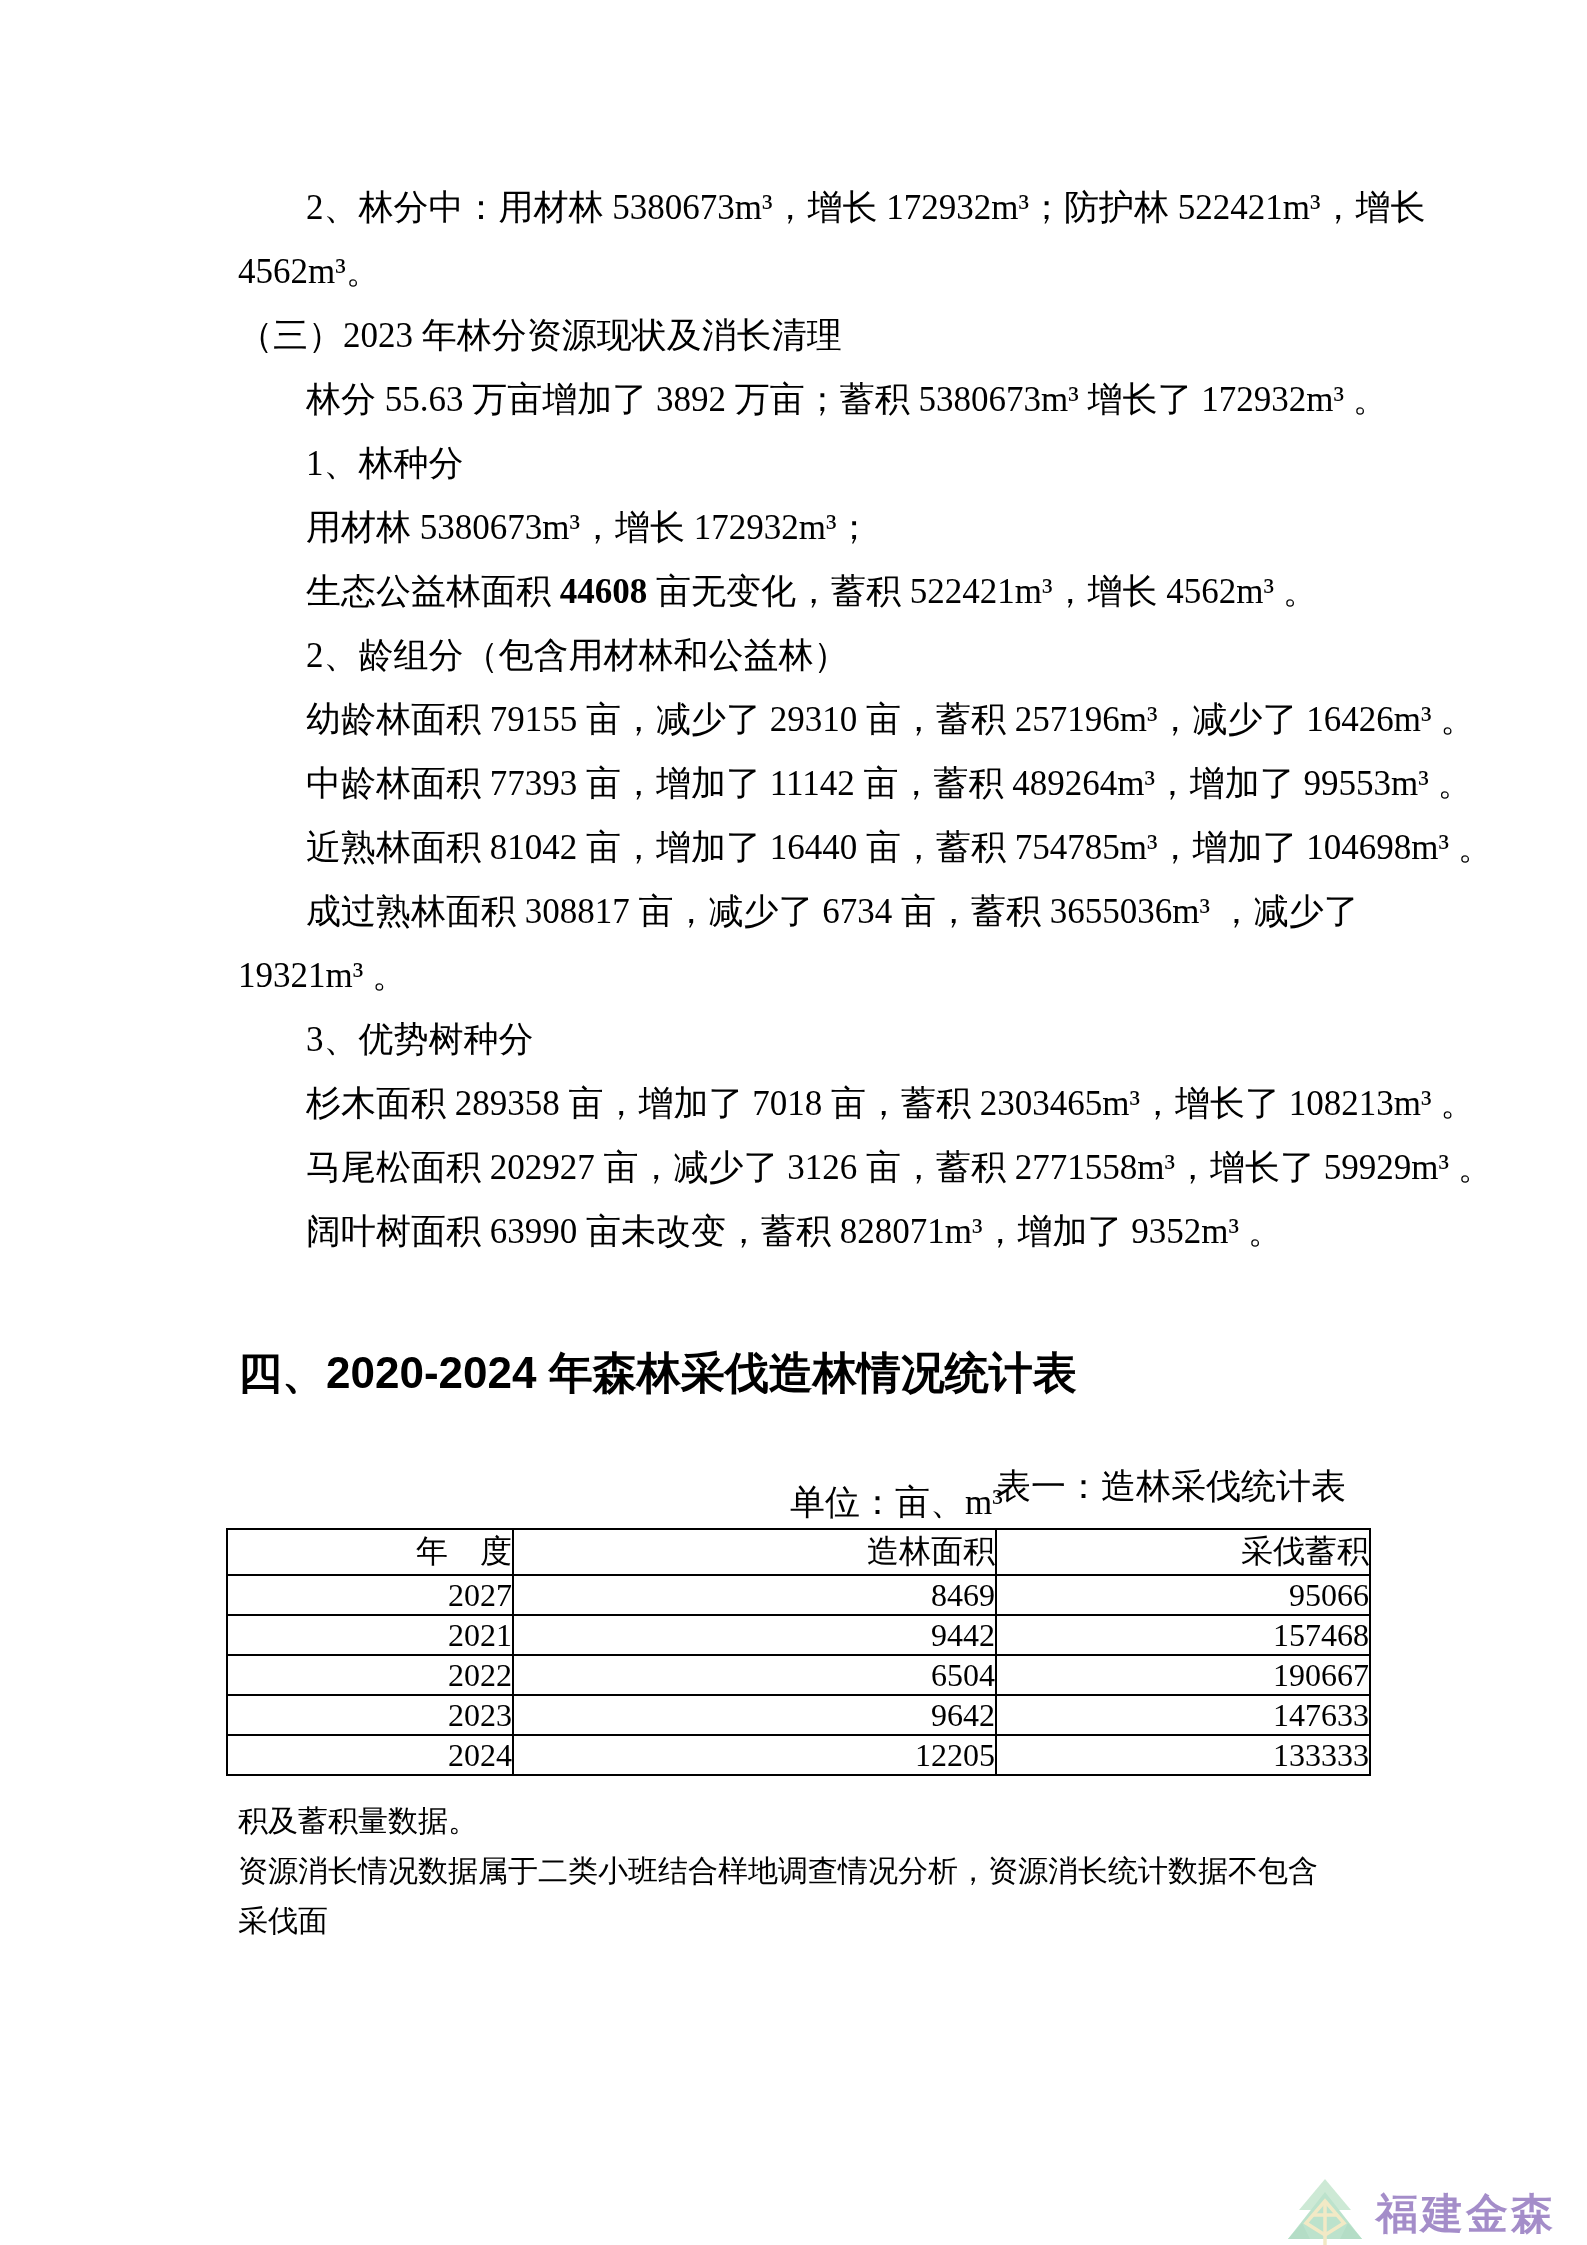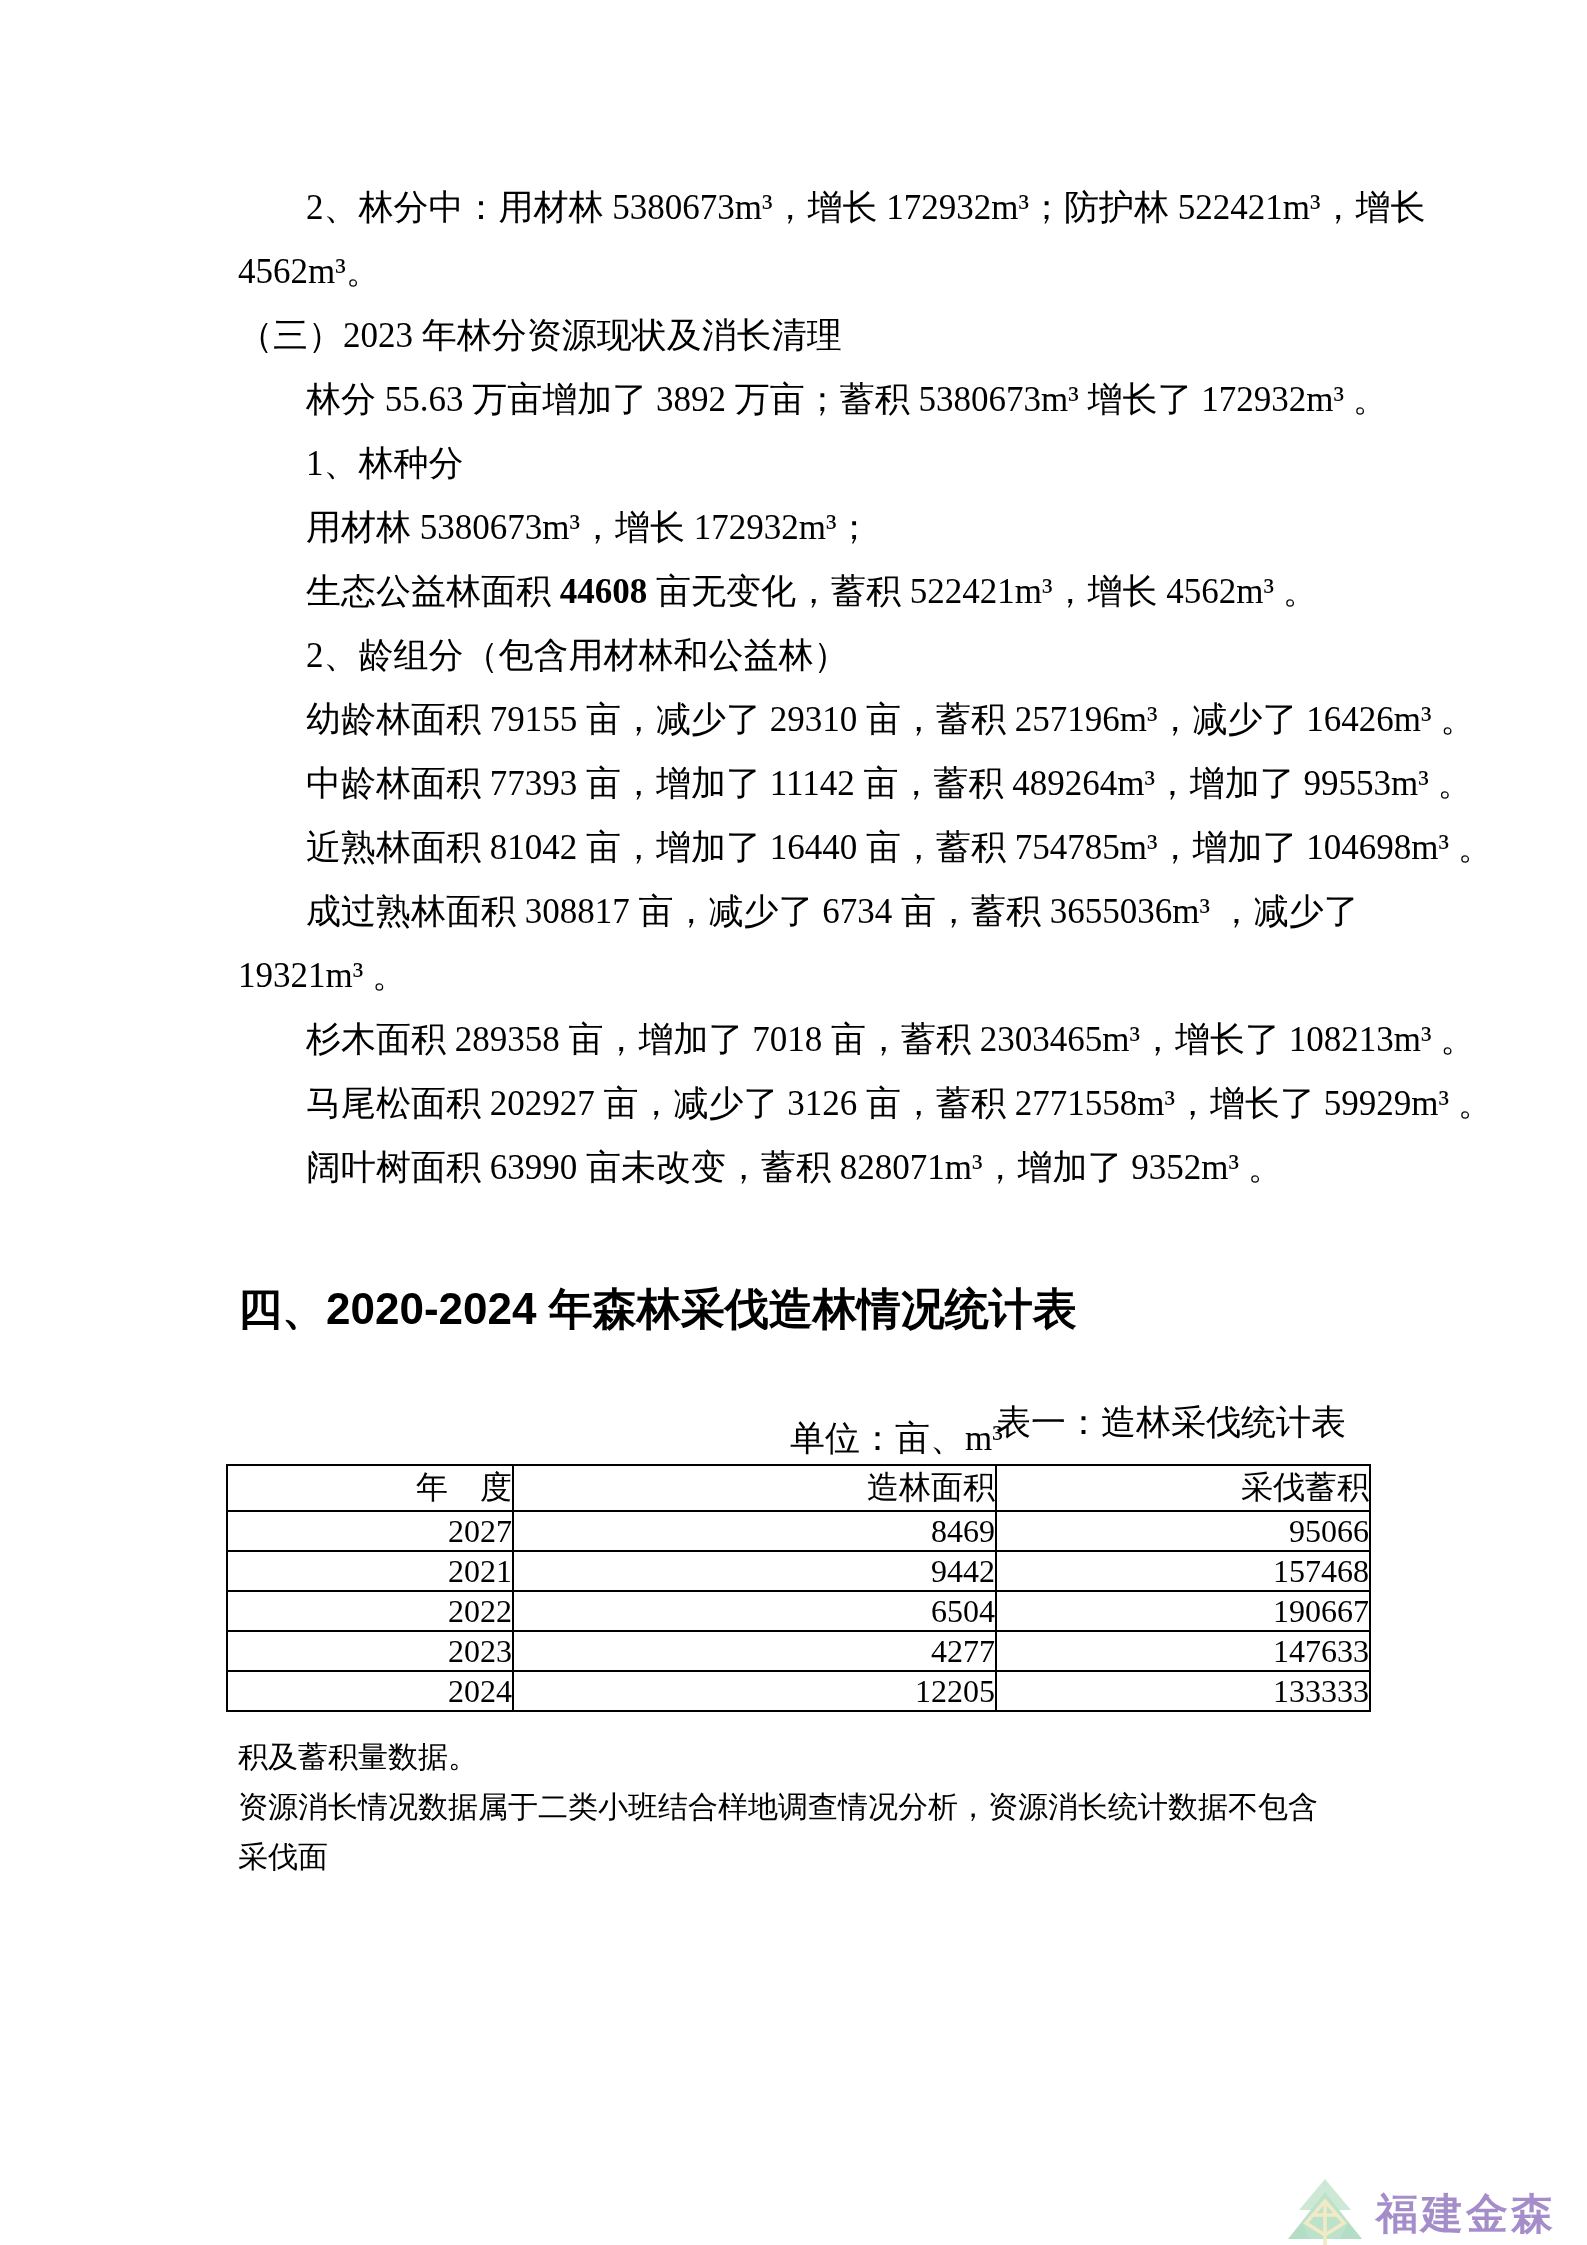--- a/index.html
+++ b/index.html
@@ -99,20 +99,21 @@
       <p class="line indent">林分 55.63 万亩增加了 3892 万亩；蓄积 5380673m³ 增长了 172932m³ 。</p>
       <p class="line indent">1、林种分</p>
       <p class="line indent">用材林 5380673m³，增长 172932m³；</p>
       <p class="line indent"><span>生态公益林面积 </span><span class="bold">44608</span><span> 亩无变化，蓄积 522421m³，增长 4562m³ 。</span></p>
       <p class="line indent">2、龄组分（包含用材林和公益林）</p>
       <p class="line indent">幼龄林面积 79155 亩，减少了 29310 亩，蓄积 257196m³，减少了 16426m³ 。</p>
       <p class="line indent">中龄林面积 77393 亩，增加了 11142 亩，蓄积 489264m³，增加了 99553m³ 。</p>
       <p class="line indent">近熟林面积 81042 亩，增加了 16440 亩，蓄积 754785m³，增加了 104698m³ 。</p>
       <p class="line indent stretch">成过熟林面积 308817 亩，减少了 6734 亩，蓄积 3655036m³ ，减少了</p>
       <p class="line">19321m³ 。</p>
+      <p class="line indent">3、优势树种分</p>
       <p class="line indent">杉木面积 289358 亩，增加了 7018 亩，蓄积 2303465m³，增长了 108213m³ 。</p>
       <p class="line indent">马尾松面积 202927 亩，减少了 3126 亩，蓄积 2771558m³，增长了 59929m³ 。</p>
       <p class="line indent">阔叶树面积 63990 亩未改变，蓄积 828071m³，增加了 9352m³ 。</p>
     </div>
 
     <h2 class="section-heading">四、2020-2024 年森林采伐造林情况统计表</h2>
 
     <div class="caption-row">
       <span class="caption-label">表一：造林采伐统计表</span>
       <span class="caption-unit">单位：亩、m³</span>
@@ -142,21 +143,21 @@
           <td>9442</td>
           <td>157468</td>
         </tr>
         <tr>
           <td>2022</td>
           <td>6504</td>
           <td>190667</td>
         </tr>
         <tr>
           <td>2023</td>
-          <td>4277</td>
+          <td>9642</td>
           <td>147633</td>
         </tr>
         <tr>
           <td>2024</td>
           <td>12205</td>
           <td>133333</td>
         </tr>
       </tbody>
     </table>
 

